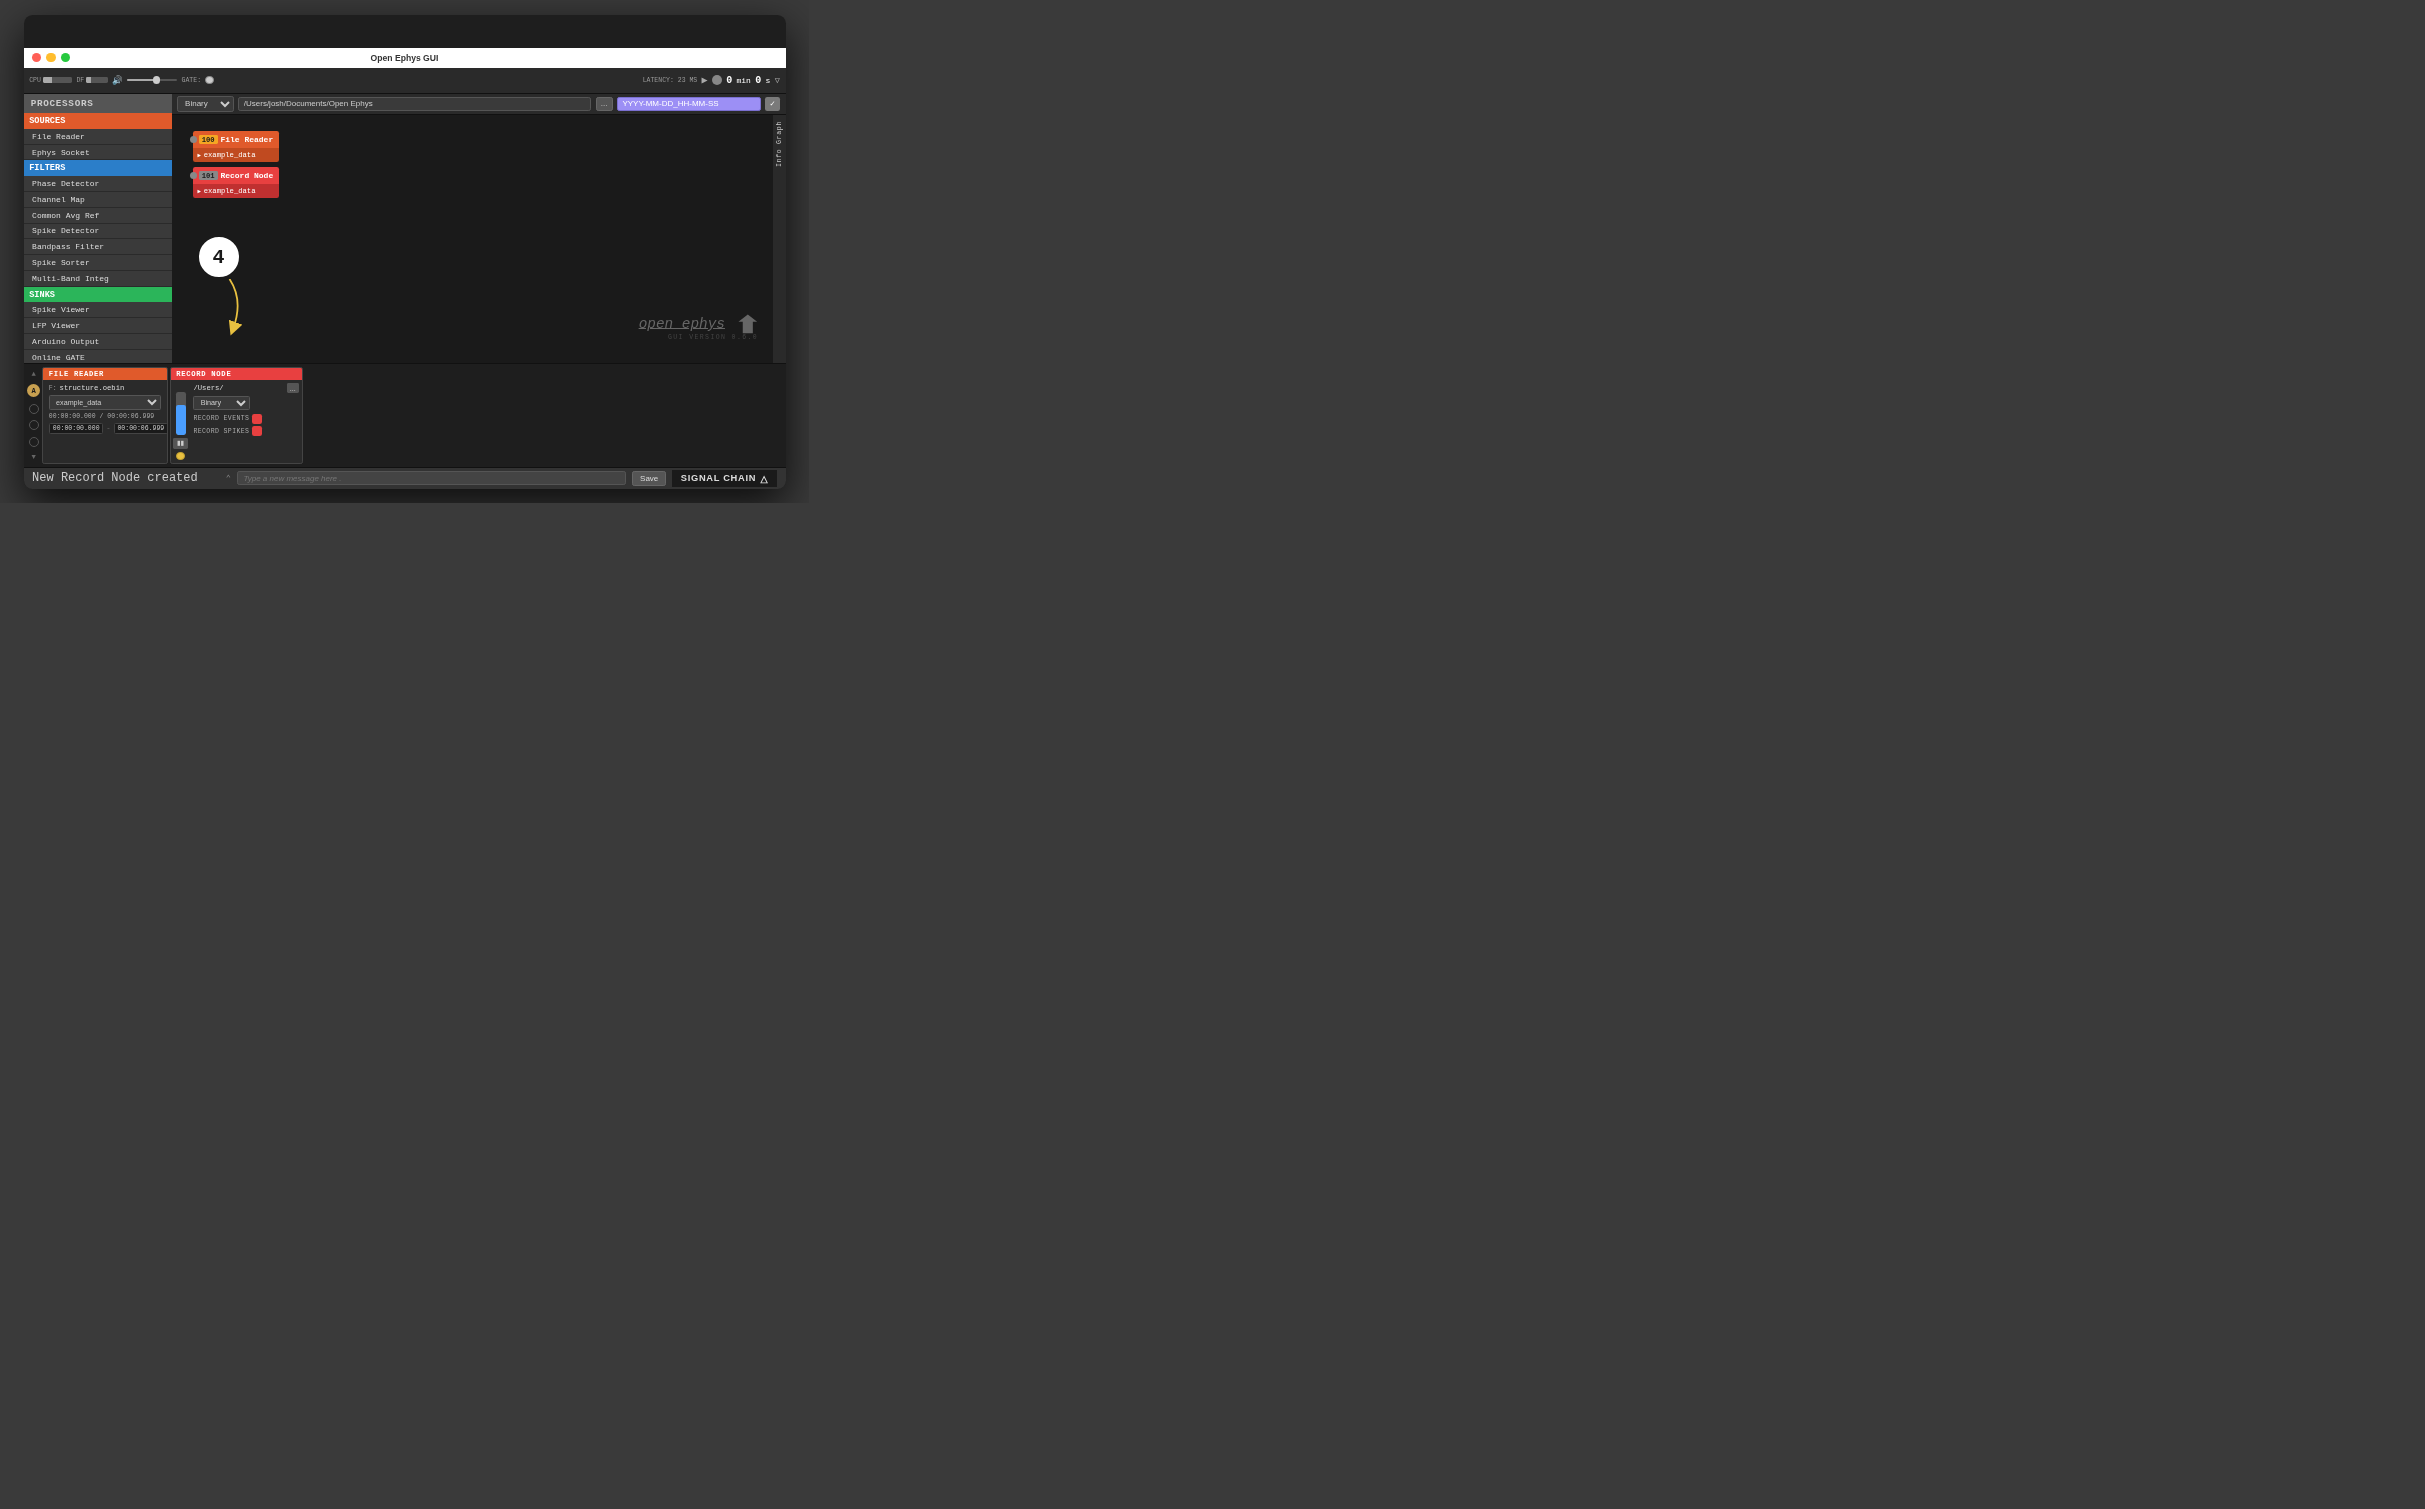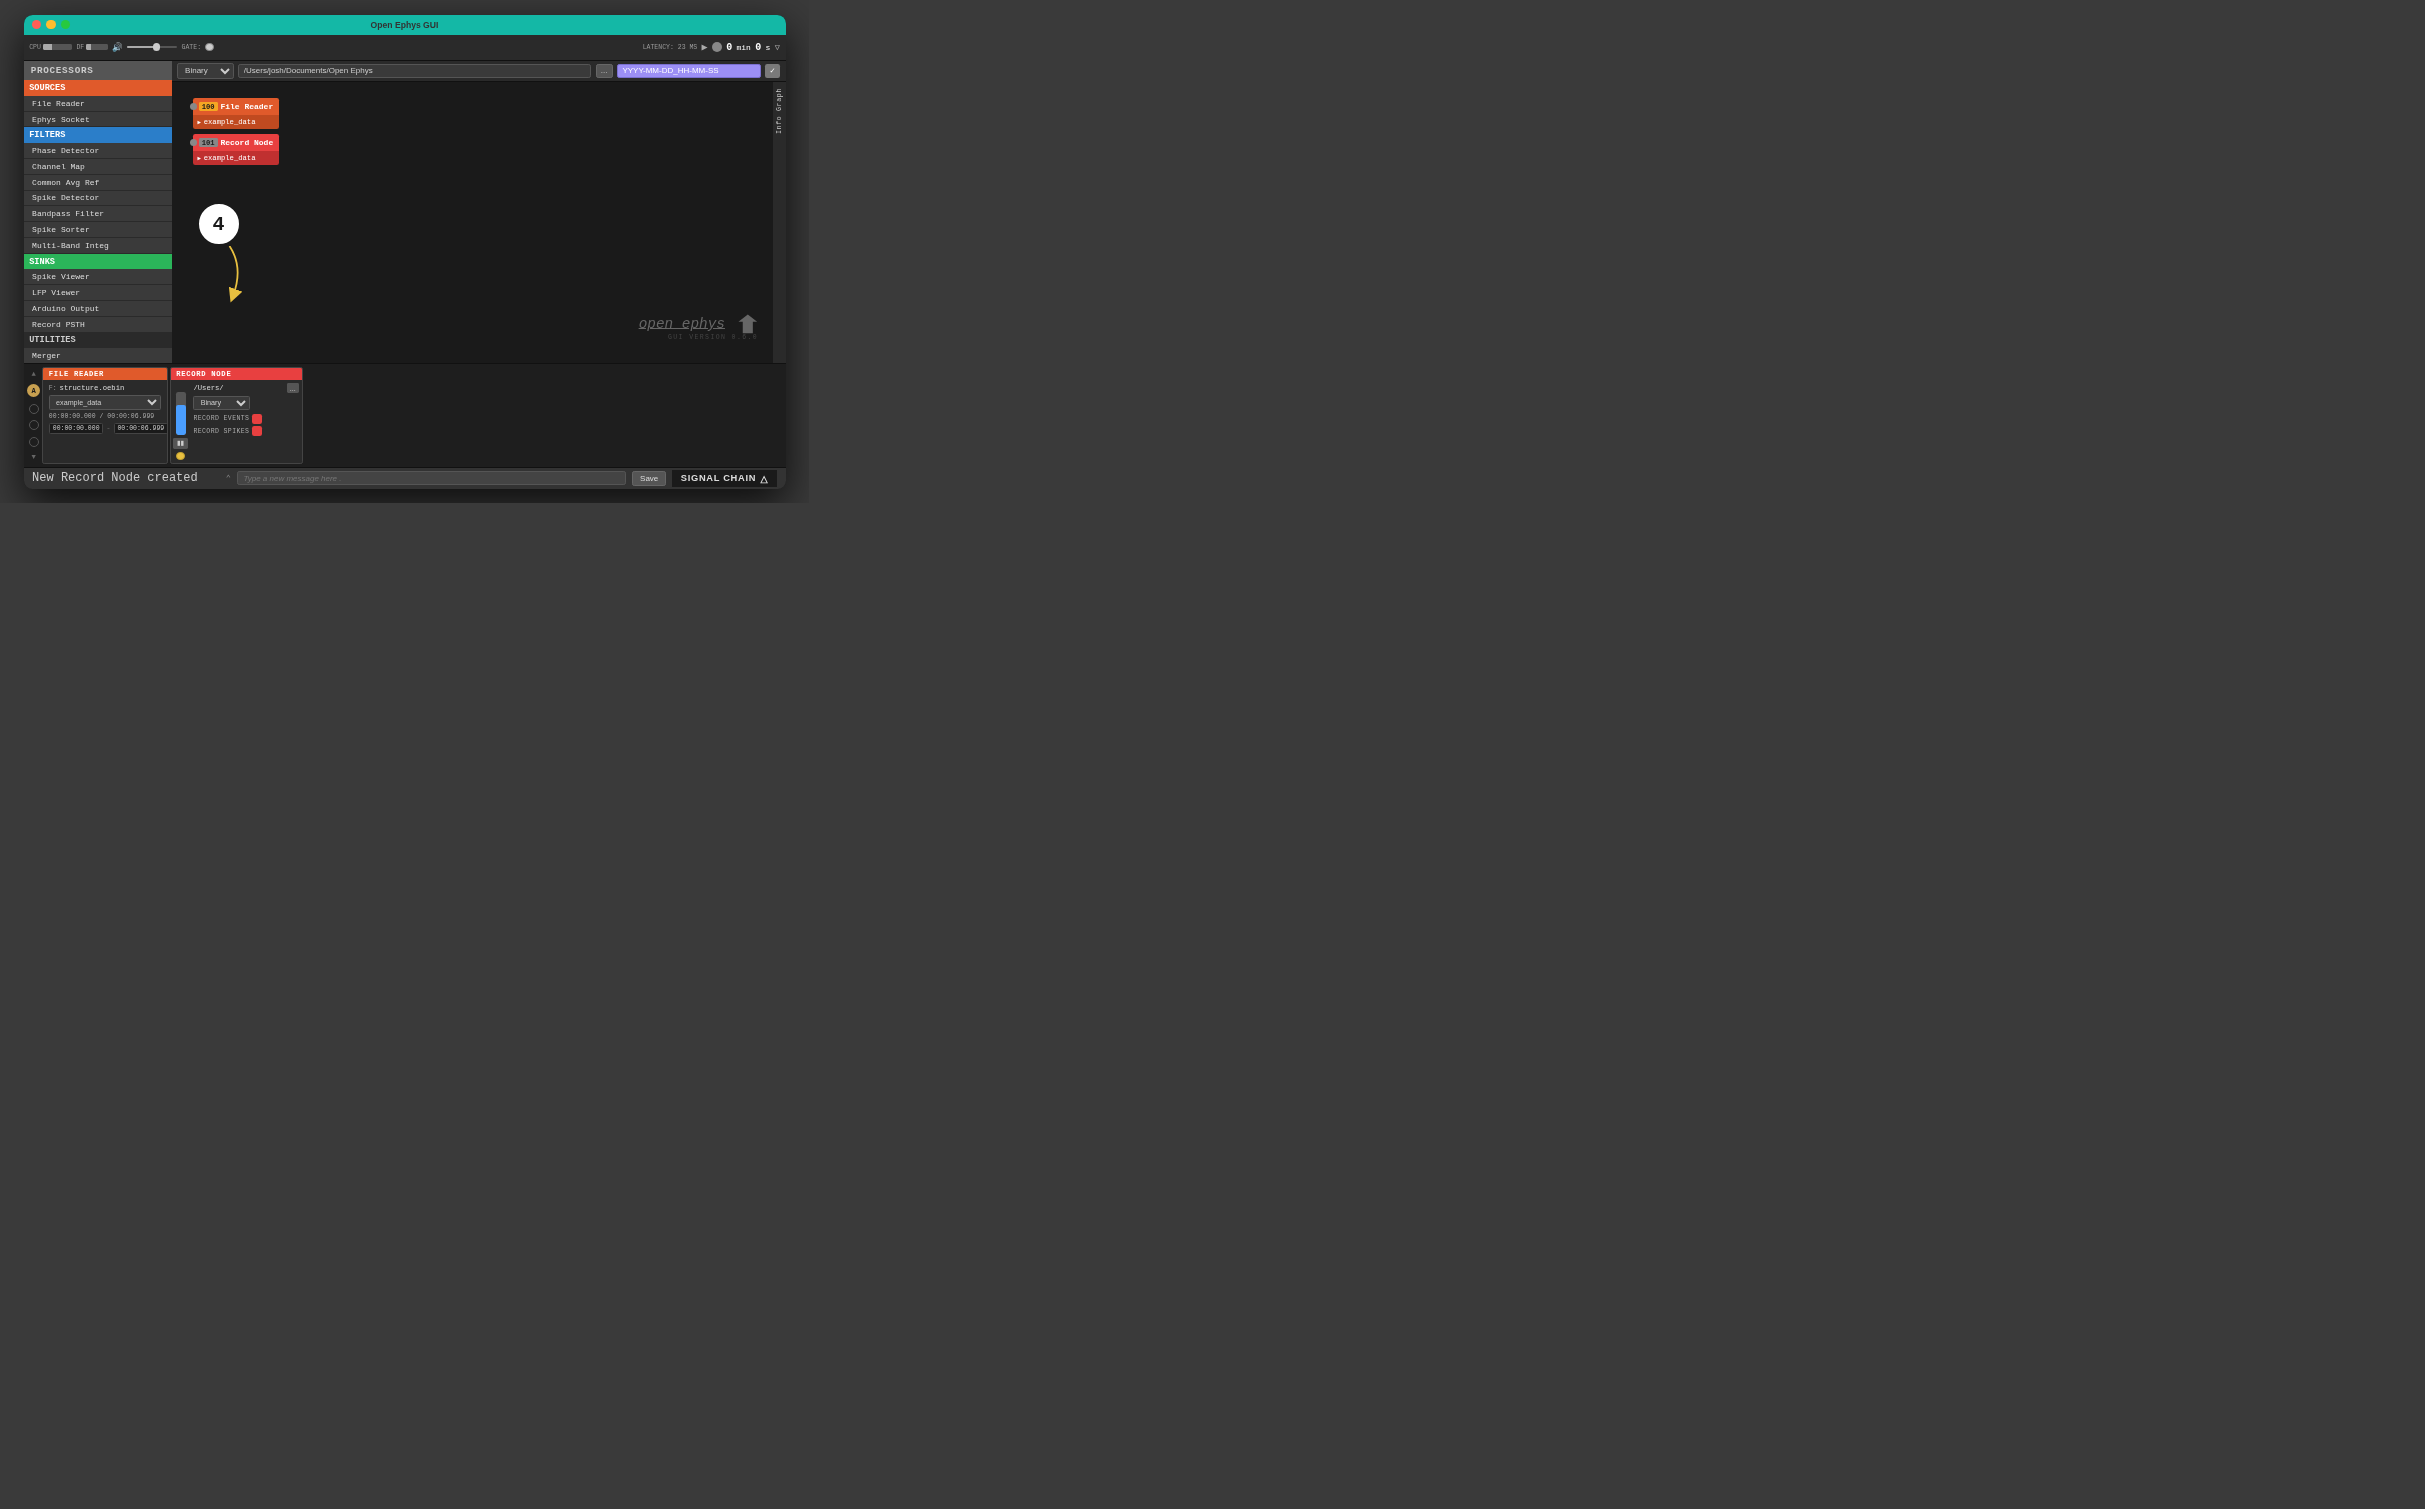--- a/index.html
+++ b/index.html
@@ -18,27 +18,28 @@
       height: 474px;
       background: #1e1e1e;
       border-radius: 8.6px;
       overflow: hidden;
       display: flex;
       flex-direction: column;
       box-shadow: 0 14.4px 43px rgba(0,0,0,0.8);
     }
     
     .titlebar {
-      background: #14b8a6;
+      background: #ffffff;
       height: 20px;
       display: flex;
       align-items: center;
       justify-content: center;
       position: relative;
       flex-shrink: 0;
+      margin-top: 33px;
     }
     .titlebar-buttons {
       position: absolute;
       left: 8.6px;
       display: flex;
       gap: 5px;
     }
     .btn-close { width: 9.3px; height: 9.3px; border-radius: 50%; background: #ff5f56; border: none; }
     .btn-min { width: 9.3px; height: 9.3px; border-radius: 50%; background: #ffbd2e; border: none; }
     .btn-max { width: 9.3px; height: 9.3px; border-radius: 50%; background: #27c93f; border: none; }
@@ -614,21 +615,21 @@
       <div class="sidebar-item">Channel Map</div>
       <div class="sidebar-item">Common Avg Ref</div>
       <div class="sidebar-item">Spike Detector</div>
       <div class="sidebar-item">Bandpass Filter</div>
       <div class="sidebar-item">Spike Sorter</div>
       <div class="sidebar-item">Multi-Band Integ</div>
       <div class="sidebar-section-header sinks">SINKS</div>
       <div class="sidebar-item">Spike Viewer</div>
       <div class="sidebar-item">LFP Viewer</div>
       <div class="sidebar-item">Arduino Output</div>
-      <div class="sidebar-item">Record PSTH</div>
+      <div class="sidebar-item">Online GATE</div>
       <div class="sidebar-section-header utilities">UTILITIES</div>
       <div class="sidebar-item">Merger</div>
       <div class="sidebar-item">Splitter</div>
 
     </div>
 
     <div class="content-wrapper">
 
       <div class="toolbar2">
         <select class="format-select">

